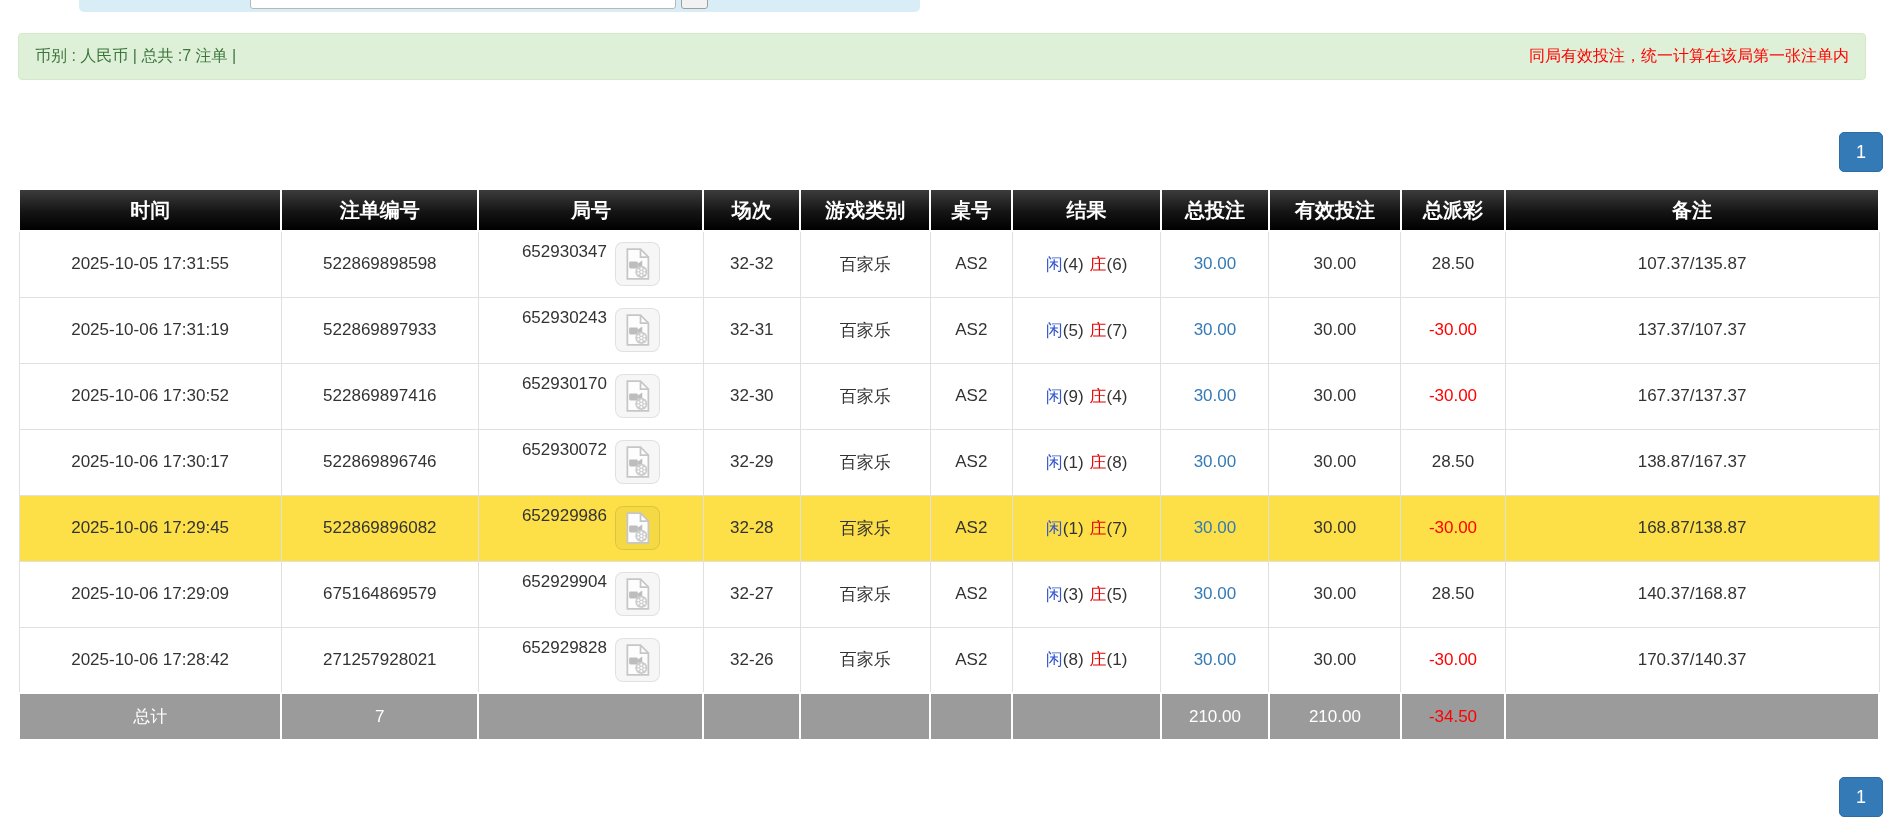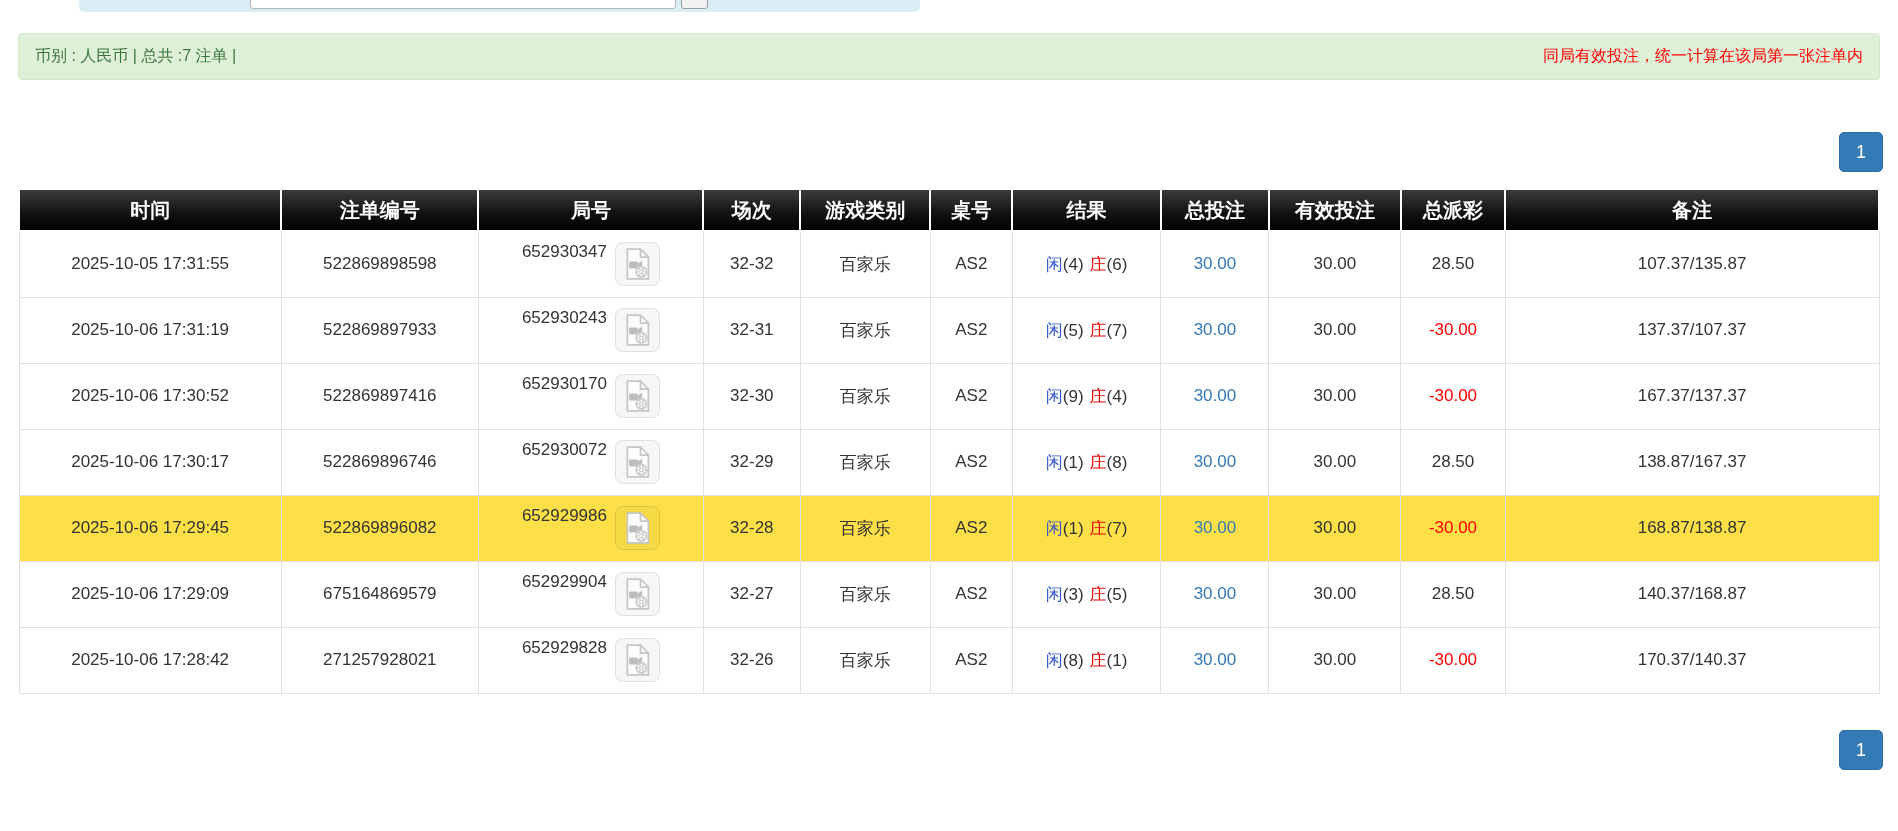--- a/index.html
+++ b/index.html
@@ -25,21 +25,21 @@
     background: #fff; border: 1px solid #b7b7b7; border-radius: 3px;
   }
   .top-form .mini-btn {
     position: absolute; left: 602px; top: -7px;
     width: 27px; height: 16px;
     background: #f2f2f2; border: 1px solid #9e9e9e; border-radius: 3px;
   }
 
   
   .banner {
-    margin: 21px 18px 0 18px;
+    margin: 21px 32px 0 18px;
     background: #dff0d8;
     border: 1px solid #d6e9c6;
     border-radius: 4px;
     padding: 12px 16px;
     display: flex;
     justify-content: space-between;
     font-size: 16px;
   }
   .banner .left  { color: #3c763d; }
   .banner .right { color: #ff0000; }
@@ -416,18 +416,31 @@
     </td>
     <td>
       <a class="bet-link">30.00</a>
     </td>
     <td>30.00</td>
     <td class="neg">-30.00</td>
     <td>170.37/140.37</td>
   </tr>
     </tbody>
   <tfoot>
+    <tr class="summary">
+      <td>总计</td>
+      <td>7</td>
+      <td></td>
+        <td></td>
+      <td></td>
+        <td></td>
+      <td></td>
+      <td>210.00</td>
+      <td>210.00</td>
+      <td class="neg">-34.50</td>
+      <td></td>
+    </tr>
   </tfoot>
 </table>
 
 <div class="pager pager-bottom">
   <span class="page-btn">1</span>
 </div>
 
 </body></html>

